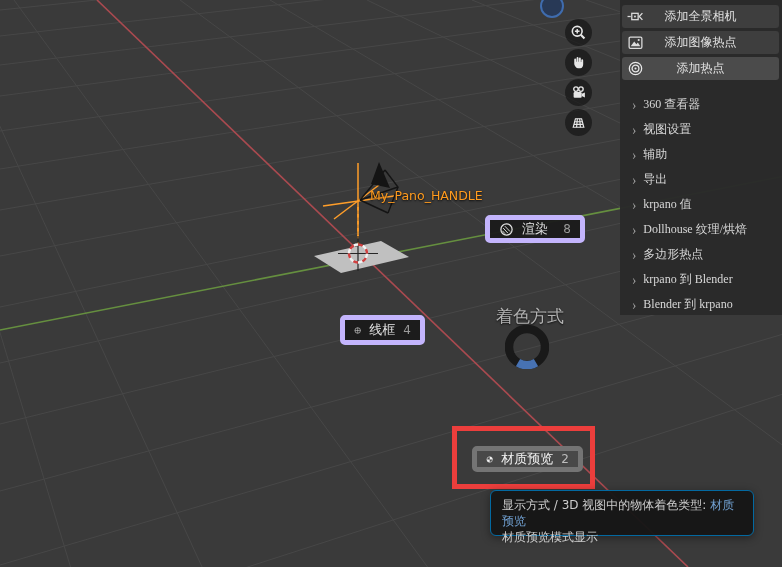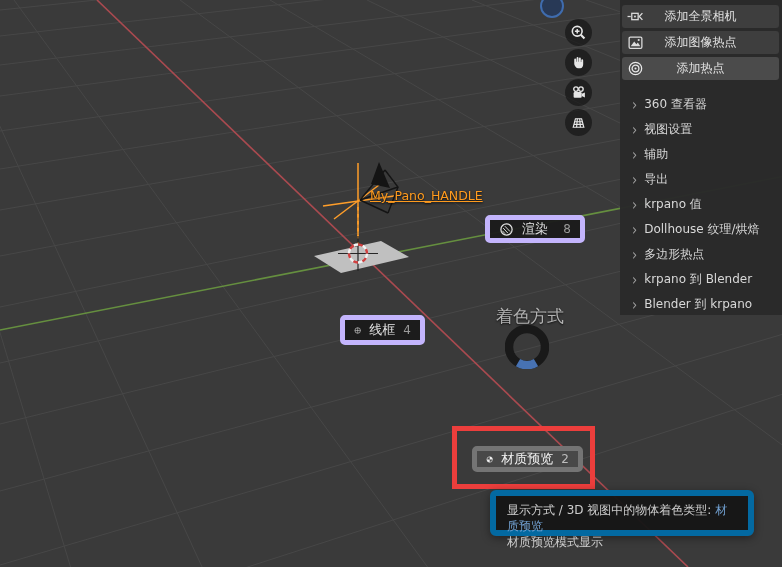--- a/index.html
+++ b/index.html
@@ -4,21 +4,21 @@
 <style>
   html,body{margin:0;padding:0;background:#222;}
   #stage{position:relative;width:782px;height:567px;overflow:hidden;
          background:#3a3a3a;font-family:"DejaVu Sans","Liberation Sans",sans-serif;
          -webkit-font-smoothing:antialiased;}
   #stage *{box-sizing:border-box;}
 
   
   #scene-svg{position:absolute;left:0;top:0;}
   .object-label{position:absolute;left:370px;top:188px;font-size:12.5px;
-    color:#ff9b1e;text-shadow:0 1px 2px rgba(0,0,0,.85);white-space:nowrap;text-decoration:underline;}
+    color:#ff9b1e;text-shadow:0 1px 2px rgba(0,0,0,.85);white-space:nowrap;}
 
   
   .vp-btn{position:absolute;left:565px;width:27px;height:27px;border-radius:50%;
     background:rgba(16,16,16,.62);display:flex;align-items:center;justify-content:center;}
   .nav-ball{position:absolute;left:540px;top:-6px;width:24px;height:24px;border-radius:50%;
     background:rgba(38,58,92,.85);border:2.5px solid #3f6cae;}
 
   
   .pie-btn{position:absolute;display:flex;align-items:center;gap:8px;padding:0 9px;
     background:rgba(26,26,26,.95);border:5px solid #c4b5fd;border-radius:5px;
@@ -27,34 +27,34 @@
   .pie-btn.selected{background:#4772b3;border-color:#2c4e82;color:#fff;}
   .pie-btn.selected .hotkey{color:#d4e0f2;}
   .pie-btn.hovered{background:#484848;border-color:#747474;color:#f2f2f2;}
   .pie-btn.hovered .hotkey{color:#bdbdbd;}
   .pie-title{position:absolute;left:465px;top:305px;width:130px;text-align:center;
     font-size:17px;color:#b2b2b2;text-shadow:0 1px 2px rgba(0,0,0,.8);}
   .pie-center{position:absolute;left:505px;top:325px;width:44px;height:44px;}
 
   
   #sidebar{position:absolute;left:620px;top:0;width:162px;height:315px;
-    background:rgba(41,41,41,.97);padding:5px 3px 0 2px;}
+    background:rgba(41,41,41,.97);padding:5px 3px 0 2px;font-family:Liberation Serif, serif;}
   .sb-btn{position:relative;height:23px;margin-bottom:3px;border-radius:3px;
     background:#3e3e3e;display:flex;align-items:center;justify-content:center;
     color:#e2e2e2;font-size:12px;}
   .sb-btn.hover{background:#4b4b4b;}
   .sb-btn .sb-ico{position:absolute;left:5px;top:3px;}
   #sb-sections{margin-top:12px;}
   .section-row{height:25px;display:flex;align-items:center;padding-left:10px;
     color:#d8d8d8;font-size:12px;}
   .section-row .chev{color:#9f9f9f;font-size:13px;margin-right:7px;transform:scaleY(1.15);}
 
   
   #tooltip{position:absolute;left:490px;top:490px;width:264px;height:46px;
-    background:rgba(22,22,22,.96);border:6px solid #0369a1;border-radius:6px;
+    background:rgba(22,22,22,.96);border:1px solid #0369a1;border-radius:6px;
     padding:6px 11px;font-size:12px;line-height:16px;color:#cdcdcd;
     box-shadow:0 2px 8px rgba(0,0,0,.4);}
   #tooltip .hl{color:#71a0d1;}
 
   
   #annotation{position:absolute;left:452px;top:426px;width:143px;height:63px;
     border:5px solid #ec3e3c;}
 </style>
 </head>
 <body>

